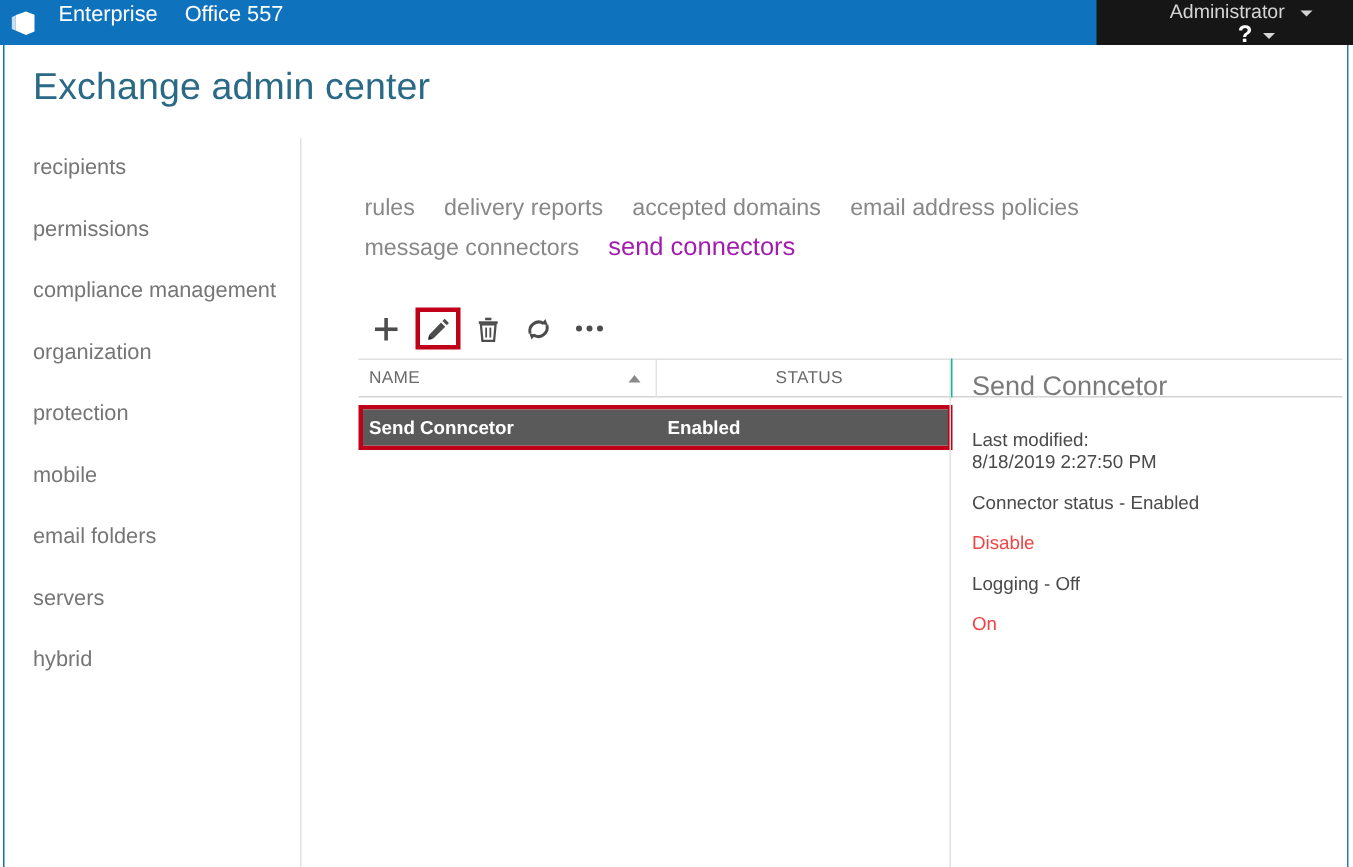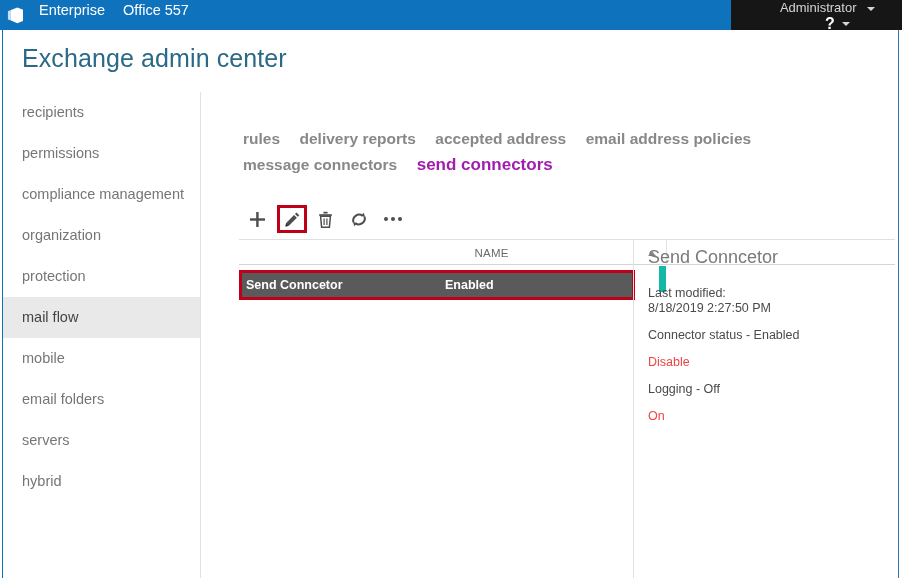--- a/index.html
+++ b/index.html
@@ -148,21 +148,20 @@
     width: 620px;
     line-height: 26px;
   }
   .tab {
     display: inline-block;
     font-size: 15.5px;
     color: #888888;
     cursor: pointer;
     margin-right: 15px;
     white-space: nowrap;
-    font-weight: bold;
   }
   .tab.active {
     color: #a21caf;
     font-size: 17px;
   }
 
   
   .toolbar {
     position: absolute;
     left: 42px; top: 112px;
@@ -198,35 +197,34 @@
     left: 38px; top: 147px;
     width: 656px;
   }
   .tbl-head {
     display: flex;
     height: 26px;
     border-top: 1px solid #e0e0e0;
     border-bottom: 1px solid #d4d4d4;
     align-items: center;
     background: #ffffff;
-    flex-direction: column;
   }
   .th {
     font-size: 11.5px;
     color: #6a6a6a;
     letter-spacing: 0.2px;
     padding-left: 7px;
     height: 26px;
     line-height: 26px;
     position: relative;
     cursor: pointer;
     white-space: nowrap;
   }
   .th.name { width: 199px; border-right: 1px solid #e3e3e3; }
-  .th.status { width: 197px; border-right: 7px solid #14b8a6; }
+  .th.status { width: 197px; border-right: 1px solid #14b8a6; text-align: center; }
   .th.filler { flex: 1 1 auto; }
   .sort-asc {
     position: absolute;
     right: 10px; top: 11px;
     width: 0; height: 0;
     border-left: 4px solid transparent;
     border-right: 4px solid transparent;
     border-bottom: 5px solid #8a8a8a;
   }
   .row-highlight {
@@ -331,23 +329,20 @@
     </div>
     <div class="nav-item">
       <span>compliance management</span>
     </div>
     <div class="nav-item">
       <span>organization</span>
     </div>
     <div class="nav-item">
       <span>protection</span>
     </div>
-    <div class="nav-item selected">
-      <span>mail flow</span>
-    </div>
     <div class="nav-item">
       <span>mobile</span>
     </div>
     <div class="nav-item">
       <span>email folders</span>
     </div>
     <div class="nav-item">
       <span>servers</span>
     </div>
     <div class="nav-item">
@@ -355,21 +350,21 @@
     </div>
   </div>
 
   <div class="vert-sep"></div>
 
   <div class="content">
 
     <div class="tabs">
       <span class="tab">rules</span>
       <span class="tab">delivery reports</span>
-      <span class="tab">accepted address</span>
+      <span class="tab">accepted domains</span>
       <span class="tab">email address policies</span>
       <span class="tab">message connectors</span>
       <span class="tab active">send connectors</span>
     </div>
 
     <div class="toolbar">
 
       <div class="tb-btn">
         <svg width="17" height="17" viewBox="0 0 17 17">
           <rect x="7.2" y="1" width="2.4" height="15" fill="#4d4d4d"></rect>

